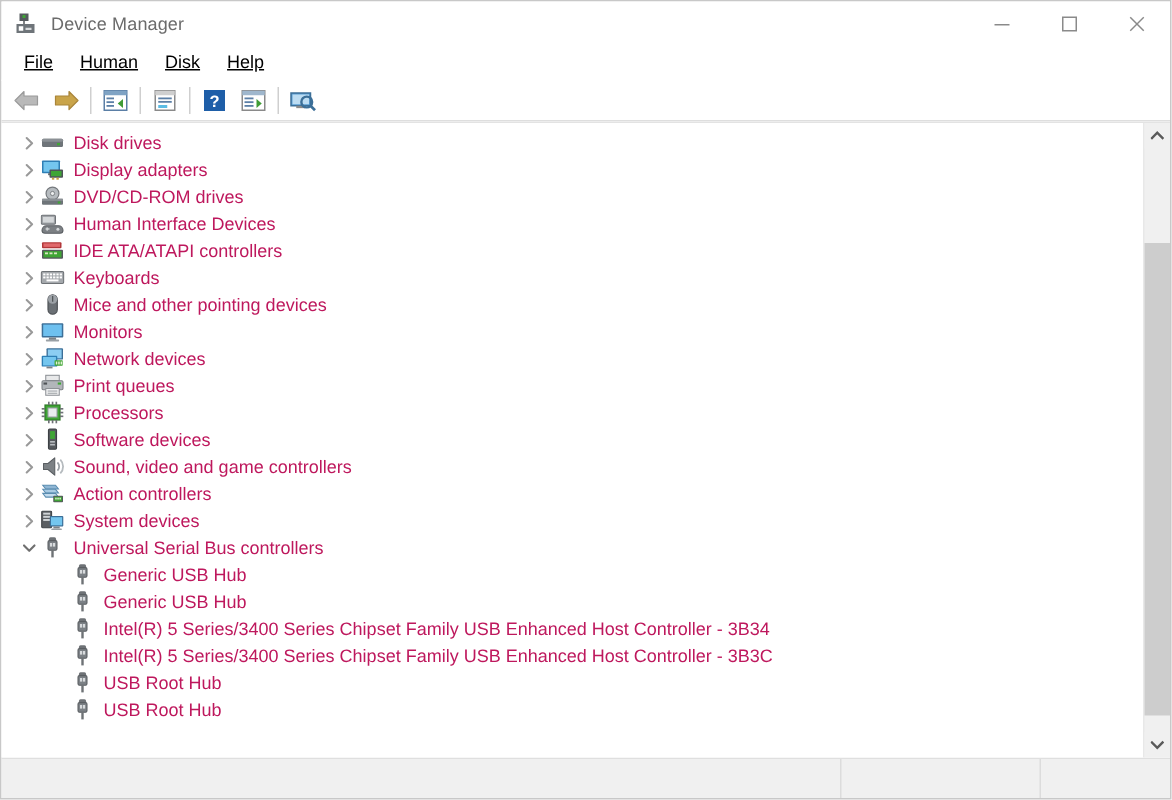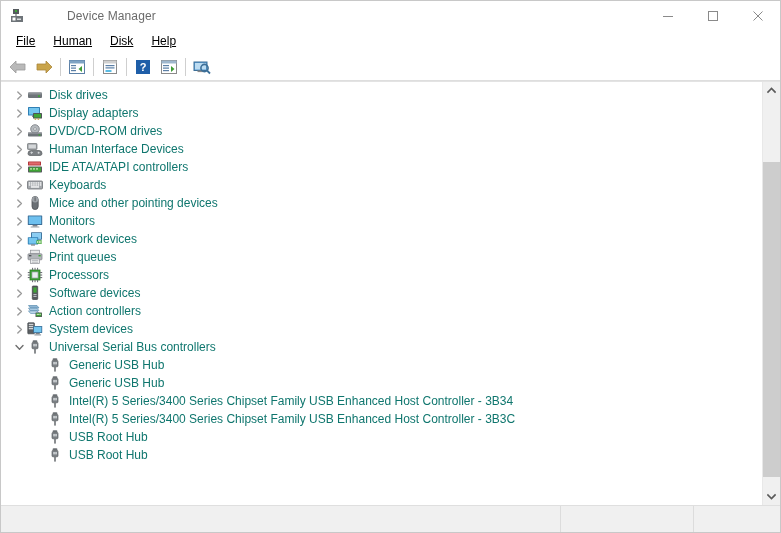--- a/index.html
+++ b/index.html
@@ -39,21 +39,20 @@
     margin-left: 9px;
     margin-right: 8px;
     position: relative;
     flex: 0 0 auto;
   }
   .title-text {
     font-size: 12px;
     color: #6b6b6b;
     font-family: "Liberation Sans", sans-serif;
     letter-spacing: 0.1px;
-    margin-left: 33px;
   }
   .win-buttons {
     position: absolute;
     right: 0; top: 0;
     height: 30px;
     display: flex;
   }
   .win-btn {
     width: 45px; height: 30px;
     display: flex; align-items: center; justify-content: center;
@@ -127,21 +126,21 @@
   }
   .dev-icon {
     width: 16px; height: 16px;
     margin-right: 6px;
     flex: 0 0 auto;
     display: flex; align-items: center; justify-content: center;
   }
   .dev-icon svg { display: block; }
   .row-label {
     font-size: 12px;
-    color: #0f766e;
+    color: #be185d;
     line-height: 16px;
   }
 
   
   .vscroll {
     width: 17px;
     flex: 0 0 auto;
     background: #f0f0f0;
     border-left: 1px solid #e8e8e8;
     position: relative;
@@ -542,20 +541,36 @@
         </div>
         <div class="tree-row">
           <div style="width: 10px; height: 18px; flex: 0 0 auto;"></div>
           <div class="expander">
             <svg width="9" height="9" viewBox="0 0 9 9">
               <path d="M2.8 1 L6.4 4.5 L2.8 8" fill="none" stroke="#9a9a9a" stroke-width="1.4" stroke-linecap="round" stroke-linejoin="round"></path>
             </svg>
           </div>
           <div class="dev-icon">
             <svg width="16" height="16" viewBox="0 0 16 16">
+              <path d="M2 6 H5 L9.5 2.2 V13.8 L5 10 H2 Z" fill="#7c8185" stroke="#5a5e62" stroke-width="0.7" stroke-linejoin="round"></path>
+              <path d="M11.3 5.2 a4 4 0 0 1 0 5.6" fill="none" stroke="#9aa0a5" stroke-width="1.2"></path>
+              <path d="M13.2 3.4 a6.6 6.6 0 0 1 0 9.2" fill="none" stroke="#b6bbbf" stroke-width="1.2"></path>
+            </svg>
+          </div>
+          <div class="row-label">Sound, video and game controllers</div>
+        </div>
+        <div class="tree-row">
+          <div style="width: 10px; height: 18px; flex: 0 0 auto;"></div>
+          <div class="expander">
+            <svg width="9" height="9" viewBox="0 0 9 9">
+              <path d="M2.8 1 L6.4 4.5 L2.8 8" fill="none" stroke="#9a9a9a" stroke-width="1.4" stroke-linecap="round" stroke-linejoin="round"></path>
+            </svg>
+          </div>
+          <div class="dev-icon">
+            <svg width="16" height="16" viewBox="0 0 16 16">
               <path d="M1.5 2.5 h8.5 l2 2.5 h-8.5 z" fill="#8fb6d4" stroke="#5a8cb0" stroke-width="0.7"></path>
               <path d="M1.5 5.2 h8.5 l2 2.5 h-8.5 z" fill="#a9cbe4" stroke="#5a8cb0" stroke-width="0.7"></path>
               <path d="M1.5 7.9 h8.5 l2 2.5 h-8.5 z" fill="#c4dcee" stroke="#5a8cb0" stroke-width="0.7"></path>
               <rect x="8.5" y="9.5" width="6.5" height="4.4" rx="0.5" fill="#55595d"></rect>
               <rect x="9.2" y="10.2" width="5.1" height="3" fill="#3fa535"></rect>
               <rect x="9.8" y="10.8" width="1" height="1.2" fill="#e0ecd5"></rect>
               <rect x="11.2" y="10.8" width="1" height="1.2" fill="#e0ecd5"></rect>
               <rect x="12.6" y="10.8" width="1" height="1.2" fill="#e0ecd5"></rect>
             </svg>
           </div>

